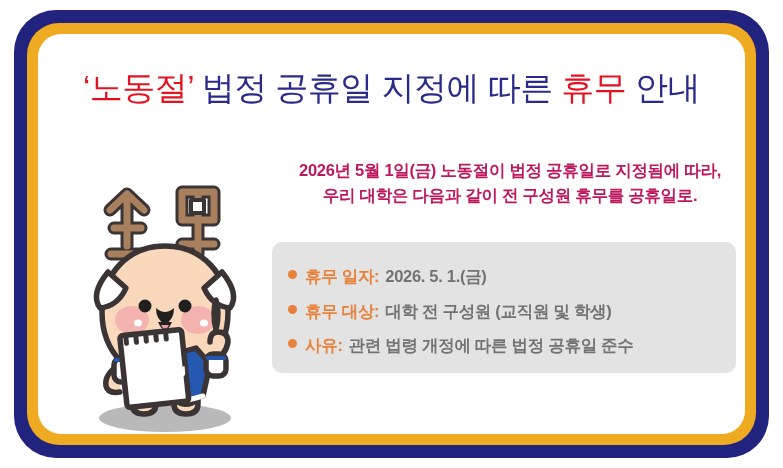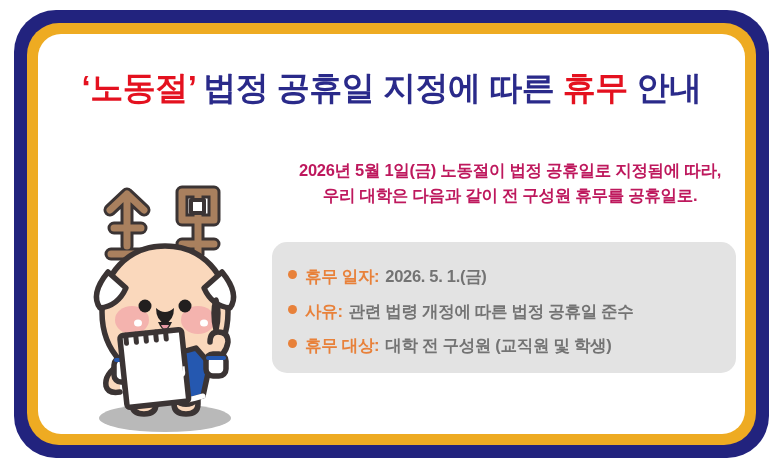--- a/index.html
+++ b/index.html
@@ -46,21 +46,21 @@
   }
 
   
   .title {
     position: absolute;
     left: 0;
     top: 37px;
     width: 100%;
     text-align: center;
     font-size: 33px;
-    font-weight: bold;
+    font-weight: normal;
     letter-spacing: -0.5px;
     white-space: nowrap;
     line-height: 1;
   }
   .t-red  { color: #e4111f; }
   .t-navy { color: #2a2a8a; }
 
   
   .intro {
     position: absolute;
@@ -76,21 +76,21 @@
   }
 
   
   .panel {
     position: absolute;
     left: 234px;
     top: 208px;
     width: 464px;
     box-sizing: border-box;
     background: #e3e3e3;
-    border-radius: 15px;
+    border-radius: 10px;
     padding: 13px 16px 14px 16px;
   }
   .bullet-row {
     display: flex;
     align-items: baseline;
     font-size: 16.5px;
     font-weight: bold;
     line-height: 1.62;
     letter-spacing: -0.3px;
     white-space: nowrap;
@@ -153,28 +153,28 @@
       <div class="panel">
 
         <div class="bullet-row">
           <span class="dot"></span>
           <span class="b-label">휴무 일자:</span>
           <span class="b-value">2026. 5. 1.(금)</span>
         </div>
 
         <div class="bullet-row">
           <span class="dot"></span>
+          <span class="b-label">휴무 대상:</span>
+          <span class="b-value">대학 전 구성원 (교직원 및 학생)</span>
+        </div>
+
+        <div class="bullet-row">
+          <span class="dot"></span>
           <span class="b-label">사유:</span>
           <span class="b-value">관련 법령 개정에 따른 법정 공휴일 준수</span>
-        </div>
-
-        <div class="bullet-row">
-          <span class="dot"></span>
-          <span class="b-label">휴무 대상:</span>
-          <span class="b-value">대학 전 구성원 (교직원 및 학생)</span>
         </div>
 
       </div>
 
 
       <div class="mascot">
         <svg viewBox="0 0 190 300" width="190" height="300">
           <g fill="none" stroke="#3b3434" stroke-width="5.5" stroke-linecap="round" stroke-linejoin="round">
 
             <ellipse cx="95" cy="276" rx="66" ry="14" fill="#b9b9b9" stroke="none"></ellipse>

